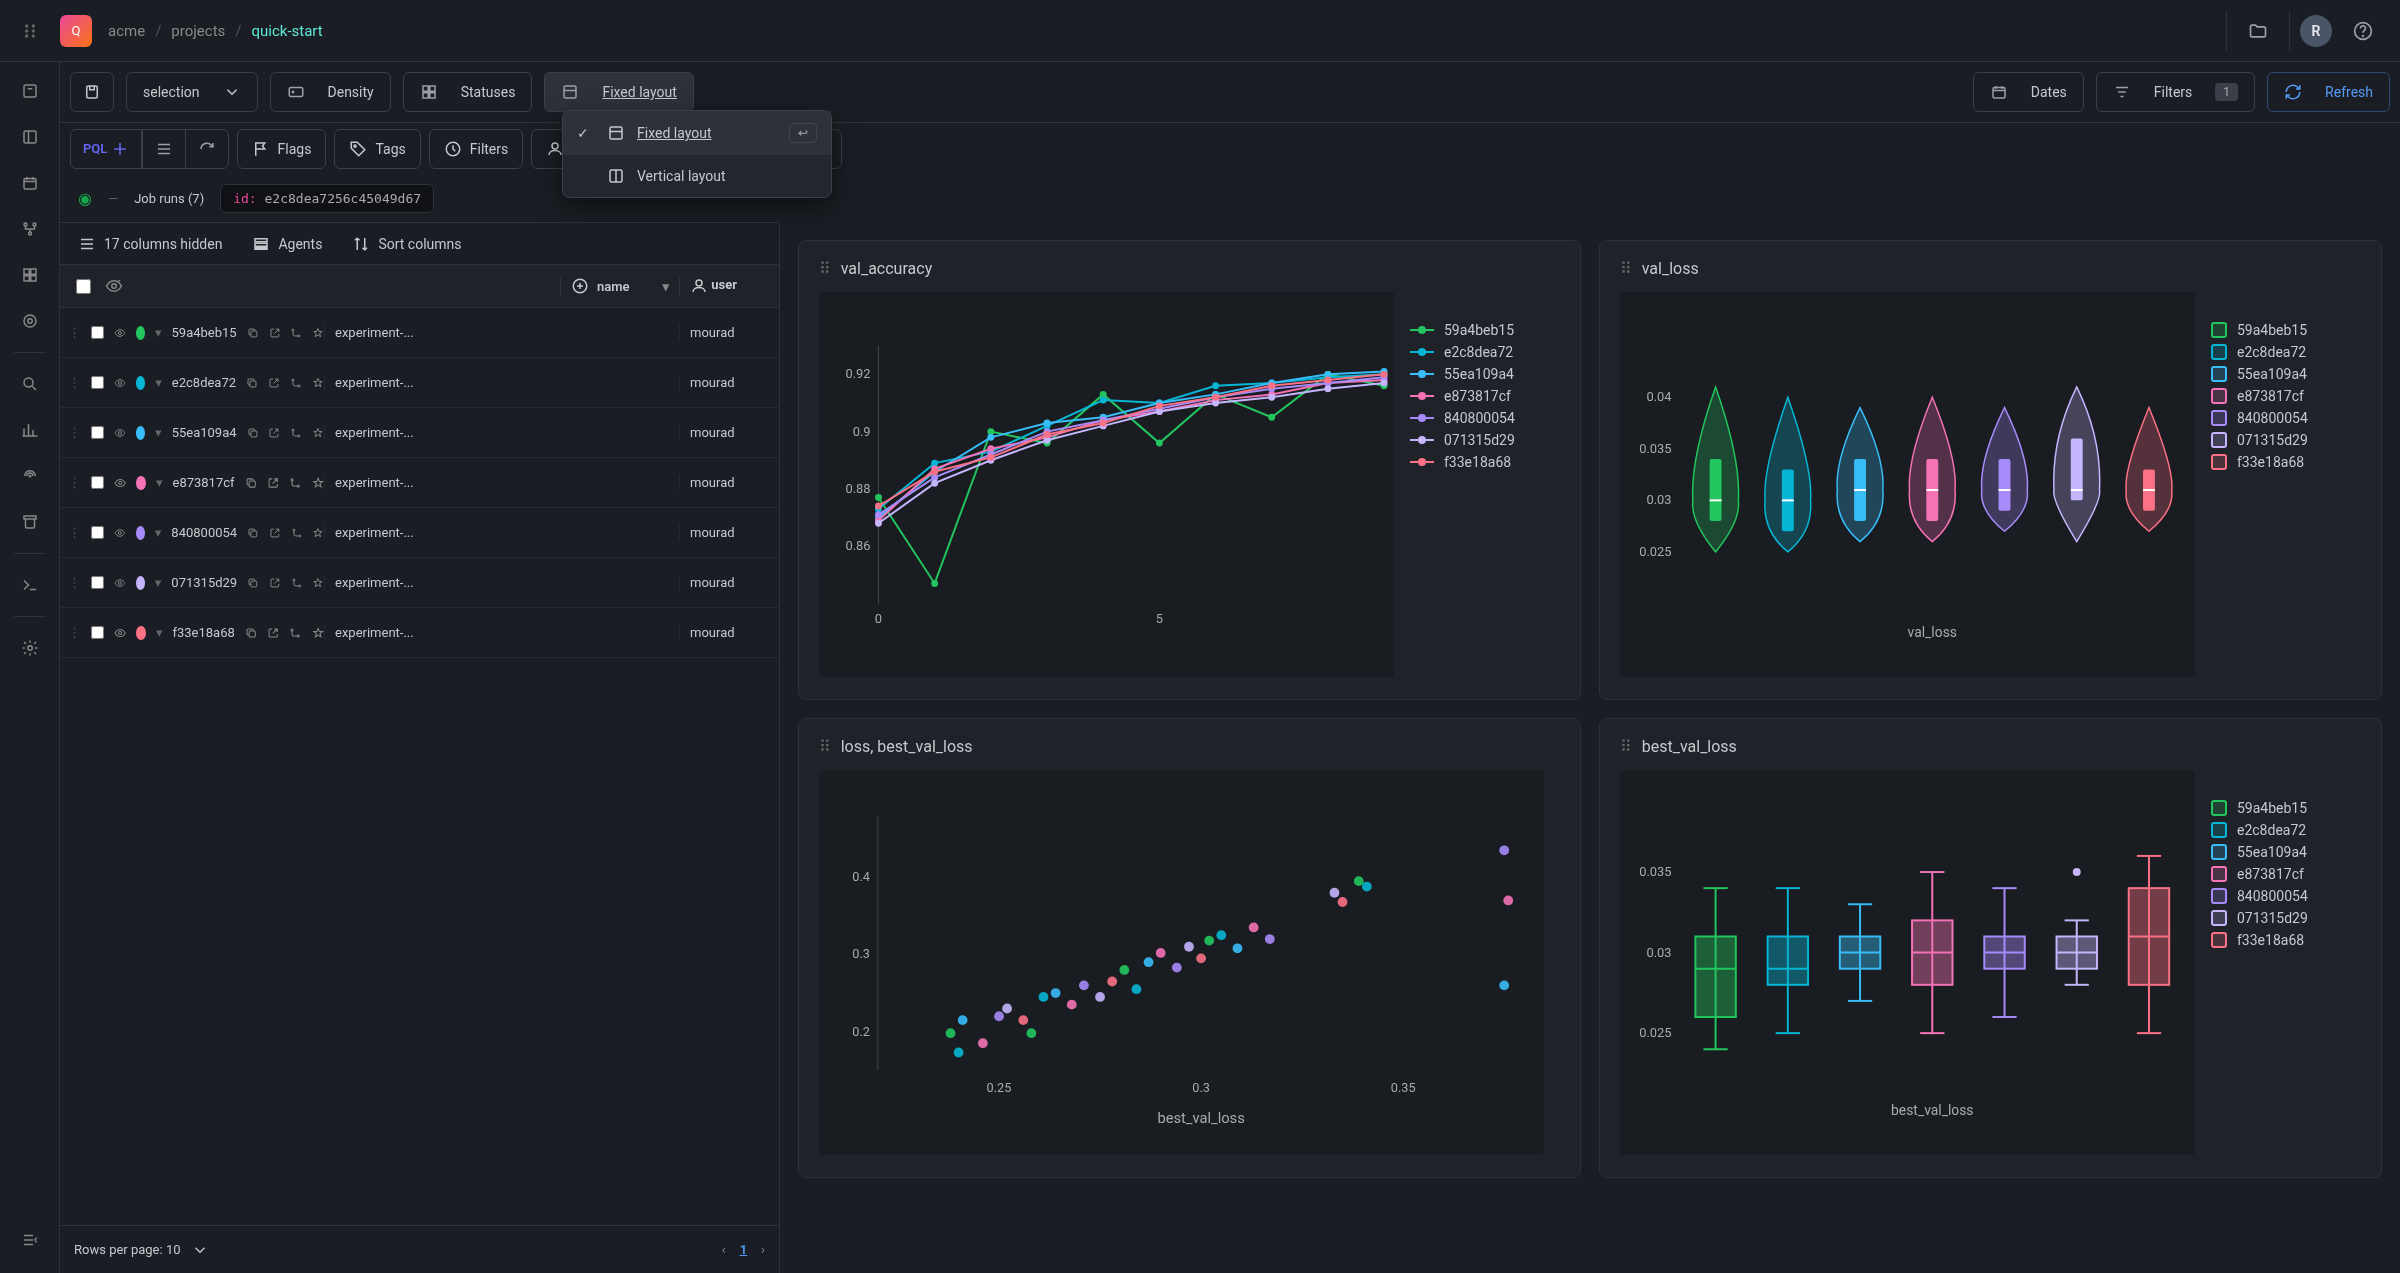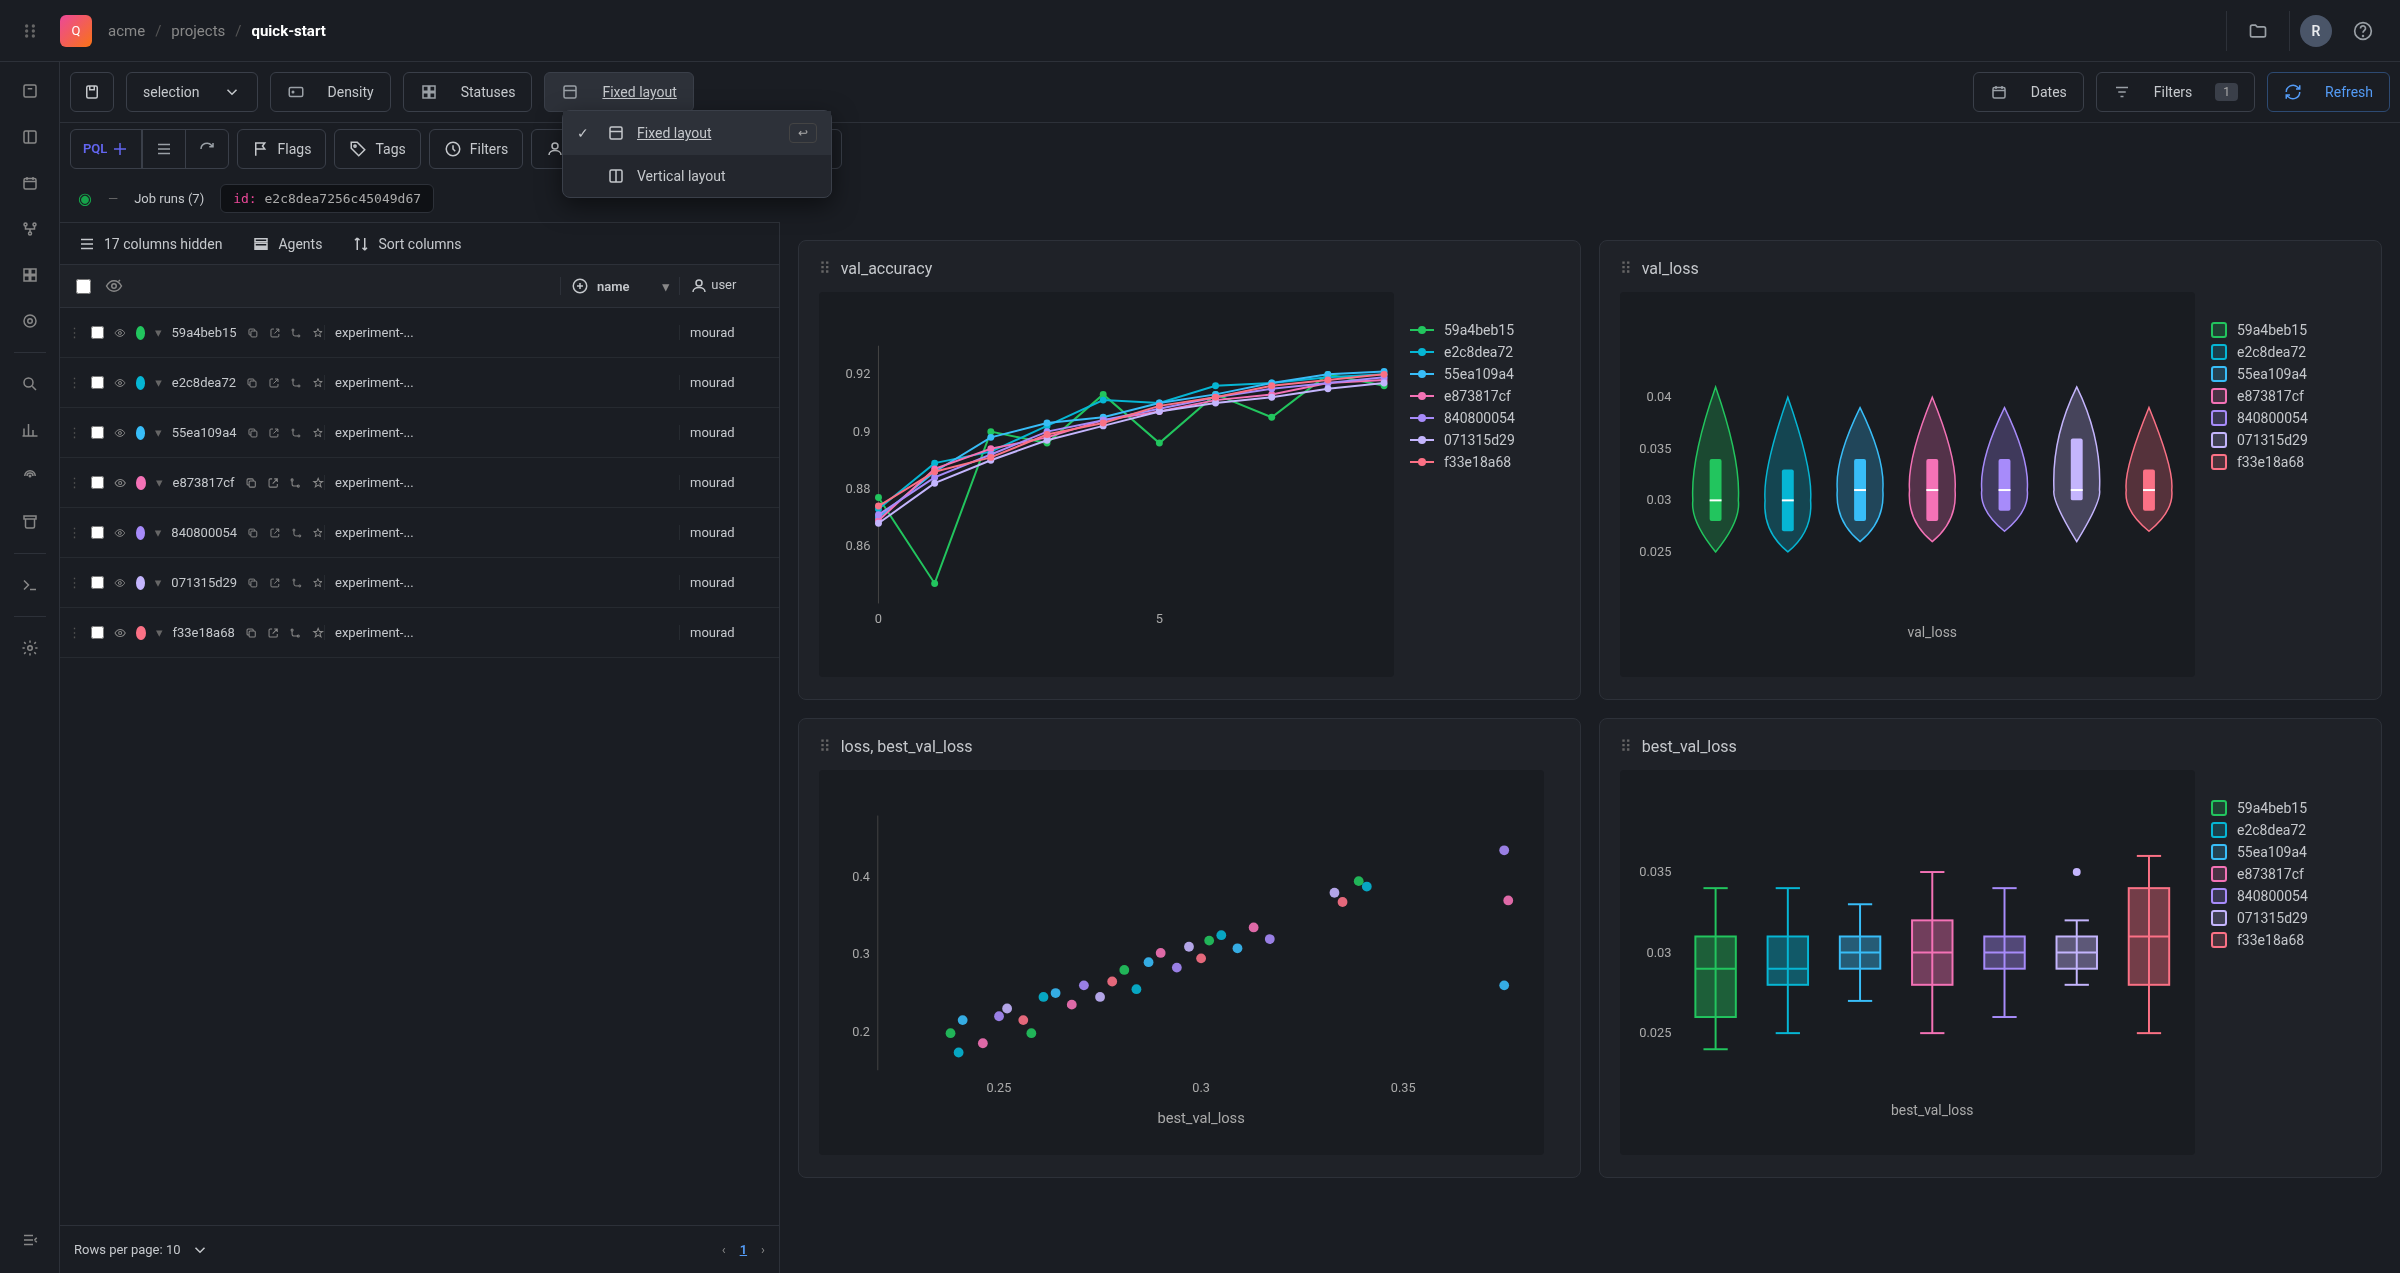--- a/index.html
+++ b/index.html
@@ -23,21 +23,21 @@
 .logo-box {
   width: 32px; height: 32px;
   background: linear-gradient(135deg, #ec4899, #f97316);
   border-radius: 6px;
   display: flex; align-items: center; justify-content: center;
   color: white; margin-right: 16px;
 }
 .breadcrumb { display: flex; align-items: center; gap: 10px; font-size: 15px; }
 .breadcrumb .sep { color: #555; }
 .breadcrumb .muted { color: #888; }
-.breadcrumb .current { color: #ffffff; font-weight: 700; }
+.breadcrumb .current { color: #5eead4; font-weight: 400; }
 .header-right { margin-left: auto; display: flex; align-items: center; gap: 10px; }
 .icon-btn {
   width: 42px; height: 42px; display: flex; align-items: center; justify-content: center;
   color: #9aa0a6; border-radius: 6px;
 }
 .avatar {
   width: 32px; height: 32px; border-radius: 50%;
   background: #4a5568; color: #e8eaed;
   display: flex; align-items: center; justify-content: center;
   font-weight: 600; font-size: 14px;
@@ -129,21 +129,21 @@
 }
 .tt-btn .count { font-weight: 400; }
 .table-head {
   display: flex; align-items: center; height: 44px;
   border-top: 1px solid #2d3139; border-bottom: 1px solid #2d3139;
   background: #1f2228;
 }
 .th-controls { width: 160px; display: flex; align-items: center; padding-left: 16px; gap: 14px; color: #888; }
 .th-name { flex: 1; display: flex; align-items: center; gap: 8px; padding: 0 10px; border-left: 1px solid #2d3139; font-weight: 600; }
 .th-name .caret { margin-left: auto; color: #888; }
-.th-user { width: 100px; border-left: 1px solid #2d3139; padding: 0 10px; font-weight: 400; overflow: hidden; }
+.th-user { width: 100px; border-left: 1px solid #2d3139; padding: 0 10px; font-weight: 700; overflow: hidden; }
 .table-body { flex: 1; overflow: hidden; }
 .trow {
   display: flex; align-items: center; height: 50px;
   border-bottom: 1px solid #262a30;
 }
 .trow .row-ctrl {
   width: 264px; display: flex; align-items: center; padding-left: 8px; gap: 10px; color: #888;
 }
 .trow .dot { width: 14px; height: 14px; border-radius: 50%; }
 .trow .hash { color: #c5c8cc; }

